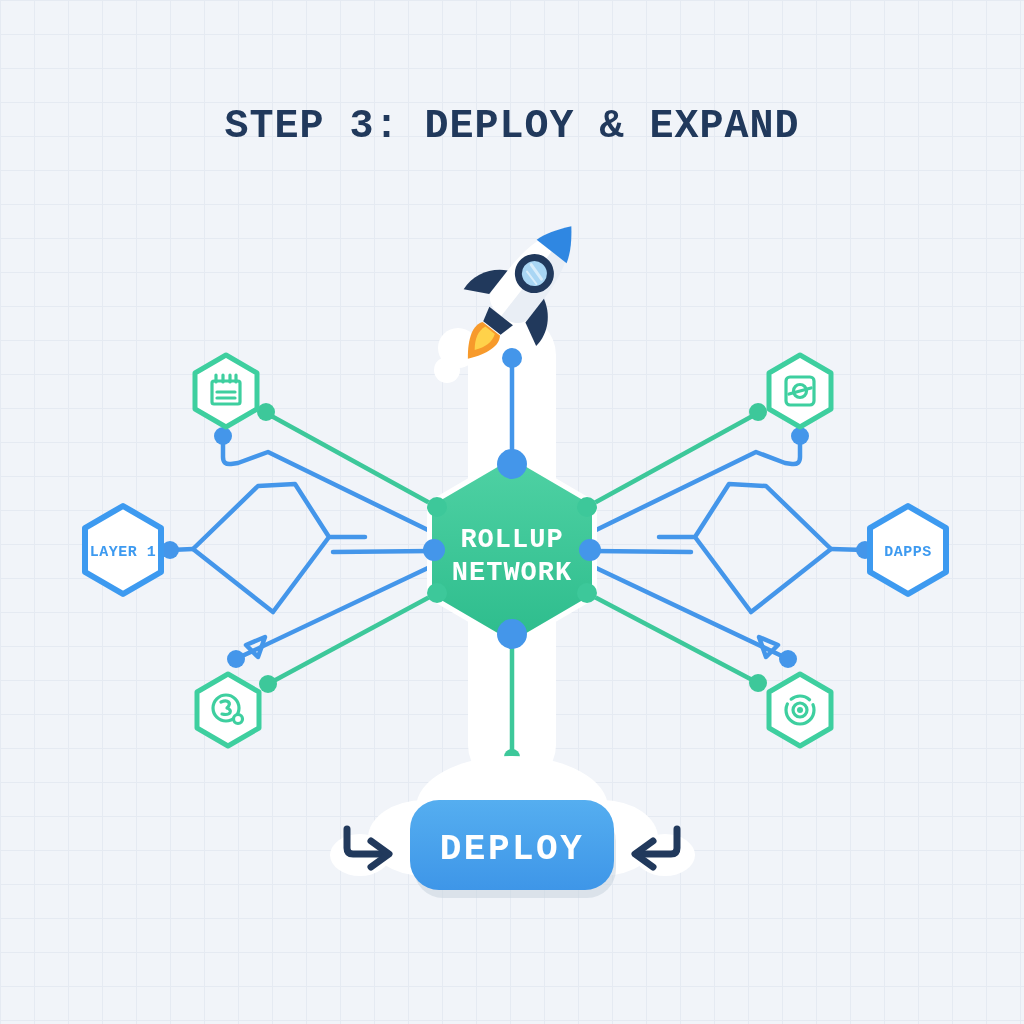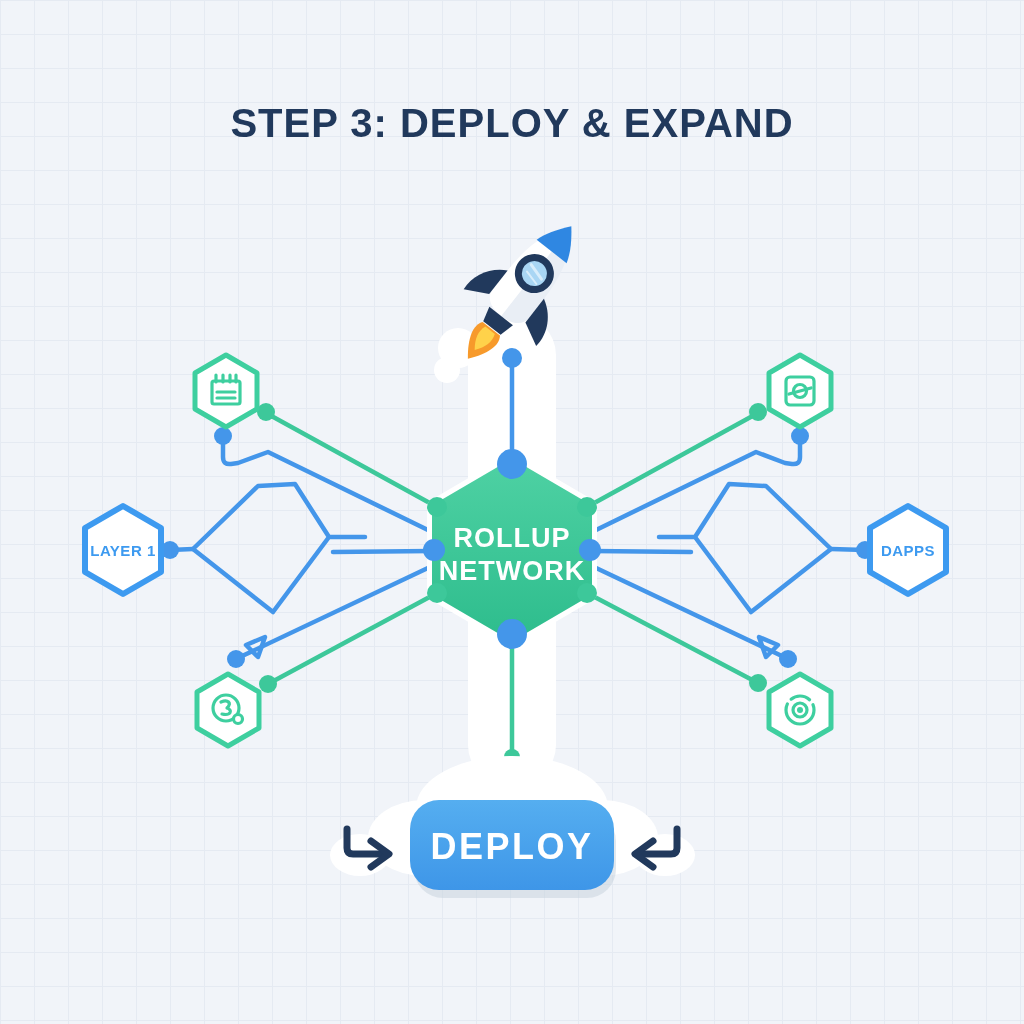--- a/index.html
+++ b/index.html
@@ -5,21 +5,21 @@
   html,body{margin:0;padding:0;}
   body{
     width:1024px;height:1024px;overflow:hidden;
     font-family:"Liberation Sans", sans-serif;
     background-color:#f1f4f9;
     background-image:
       linear-gradient(#e5eaf2 1px, transparent 1px),
       linear-gradient(90deg,#e5eaf2 1px, transparent 1px);
     background-size:34px 34px;
   }
-  .canvas{position:relative;width:1024px;height:1024px;}
+  .canvas{position:relative;width:1024px;height:1024px;font-family:Liberation Mono, monospace;}
   svg{display:block;}
   .title-text{
     font-size:40px;font-weight:bold;fill:#21395c;letter-spacing:1px;
   }
   .bl{stroke:#4496ea;stroke-width:4.5;fill:none;stroke-linecap:round;stroke-linejoin:round}
   .gl{stroke:#3dc89a;stroke-width:4.5;fill:none;stroke-linecap:round;stroke-linejoin:round}
   .bd{fill:#4496ea}
   .gd{fill:#3dc89a}
   .hex-blue{fill:#ffffff;stroke:#3d9af0;stroke-width:6;stroke-linejoin:round}
   .hex-green{fill:#ffffff;stroke:#3ecf9f;stroke-width:5;stroke-linejoin:round}

